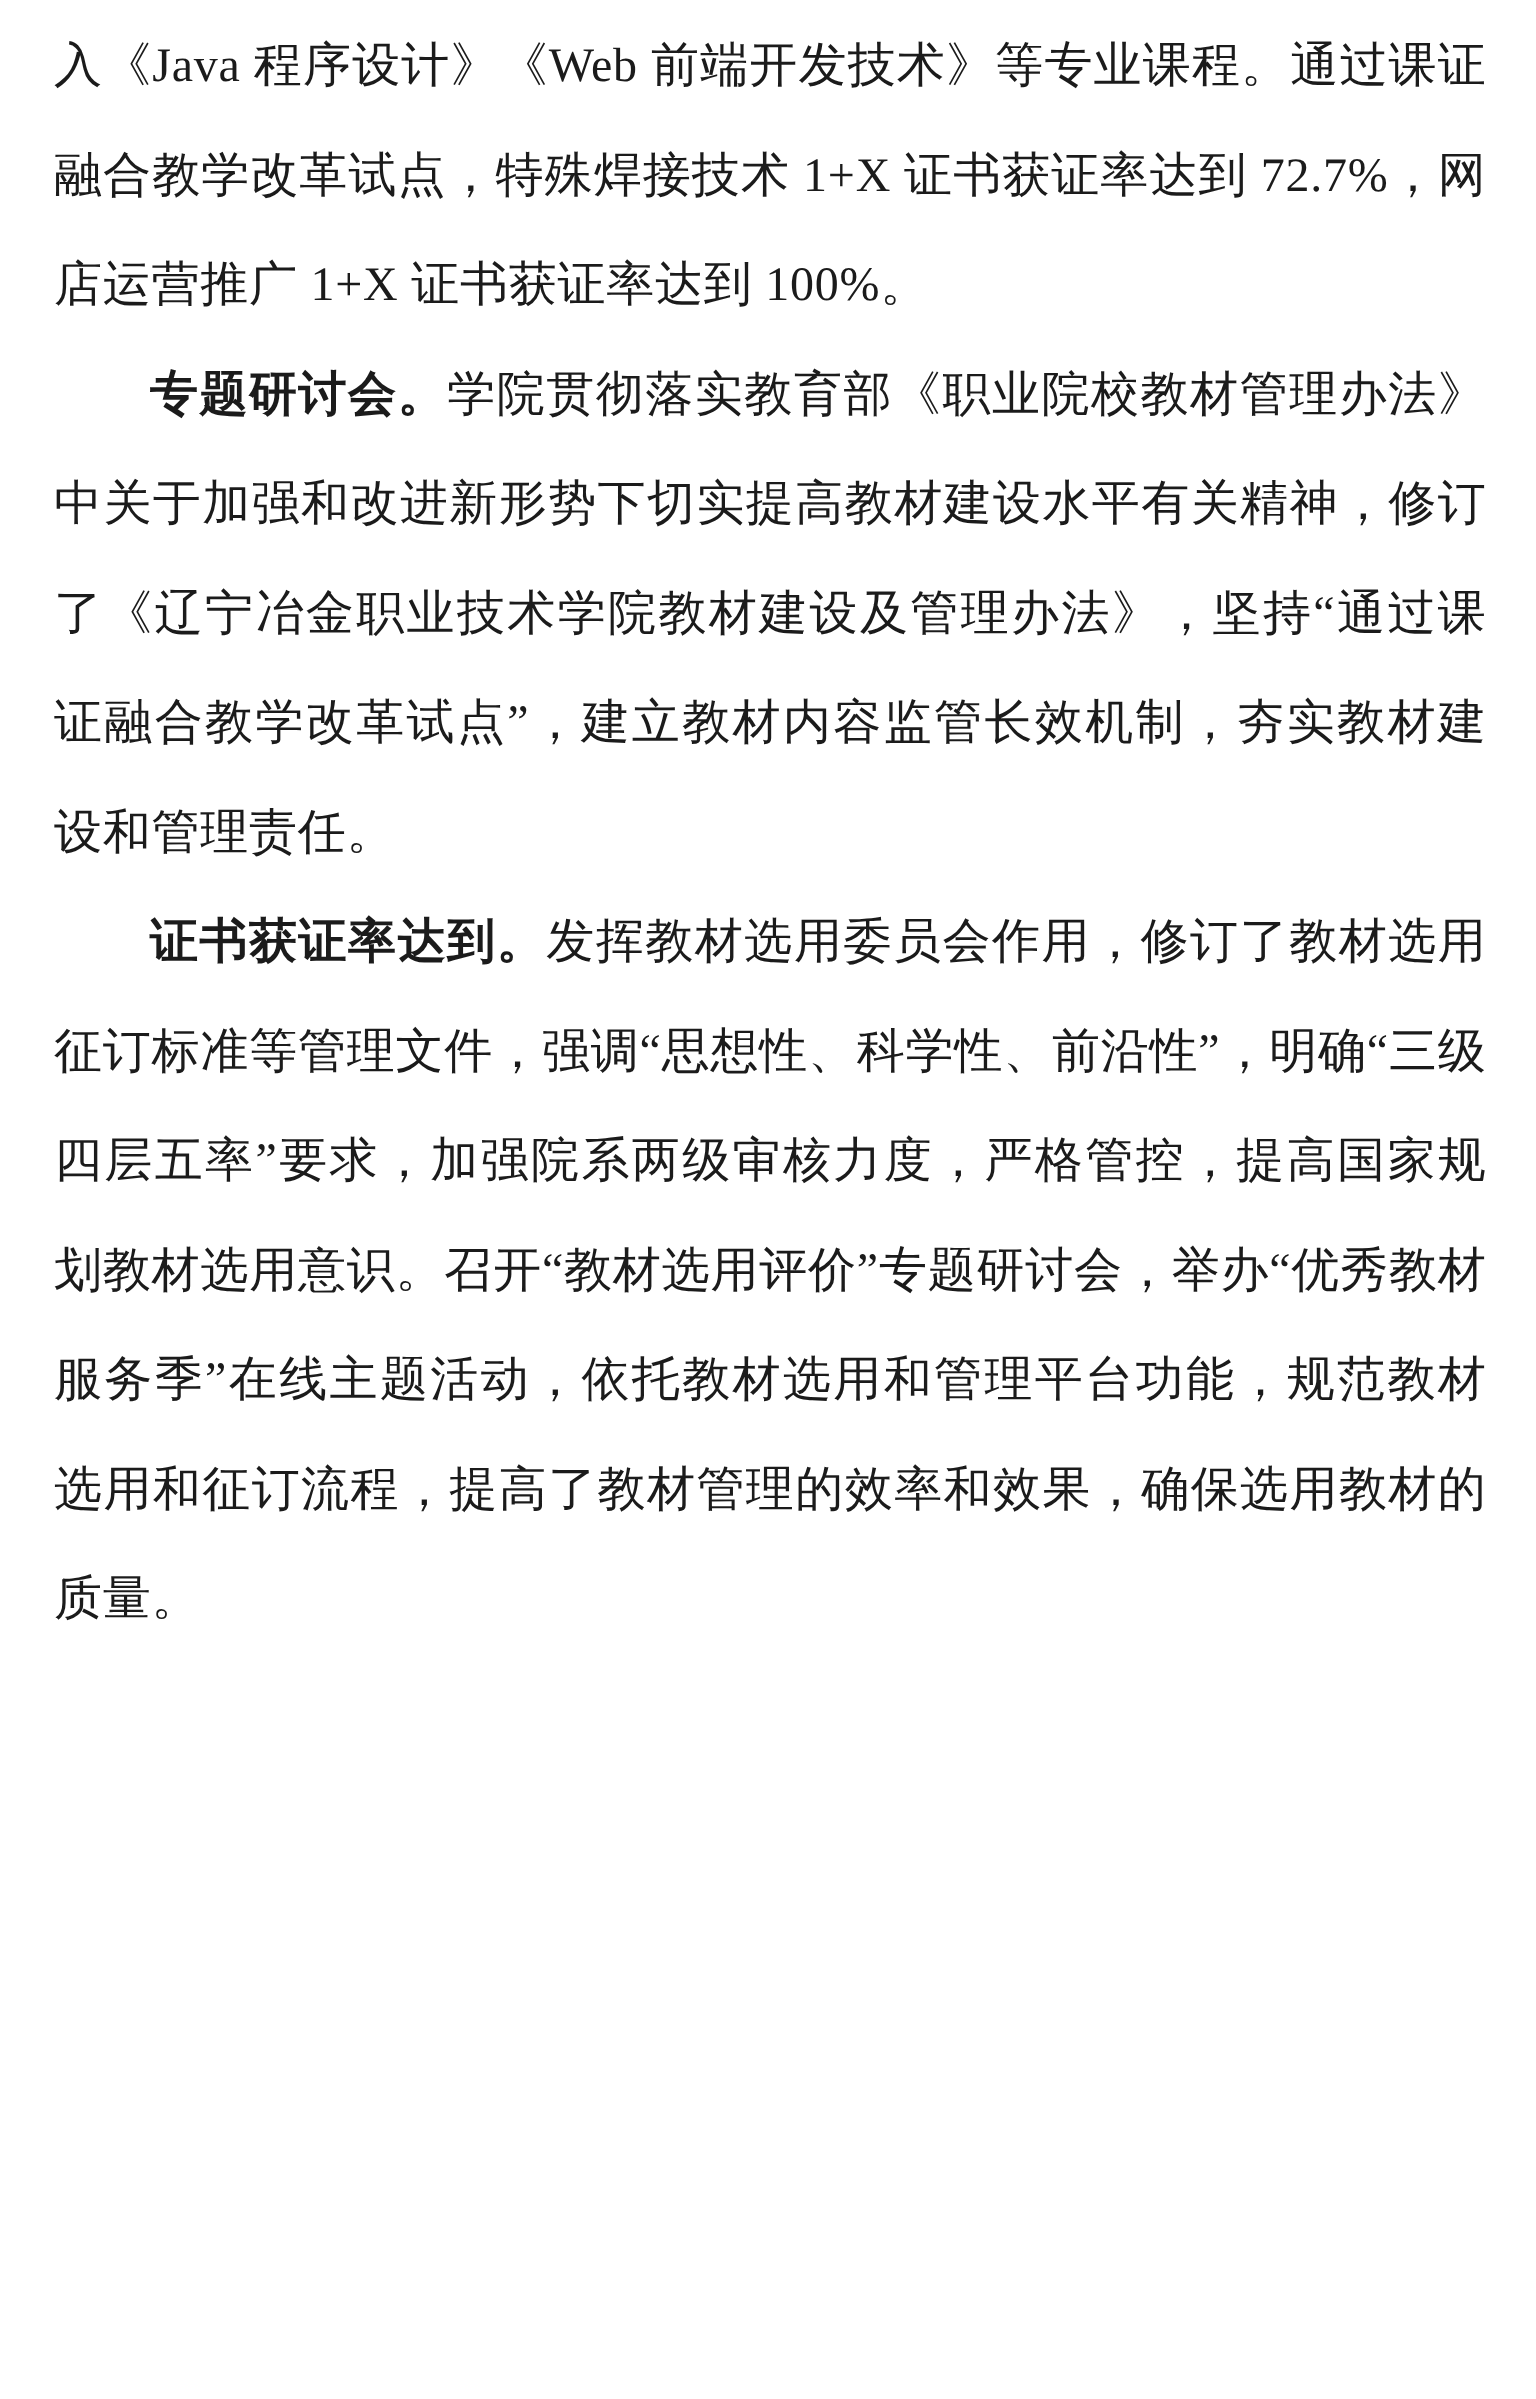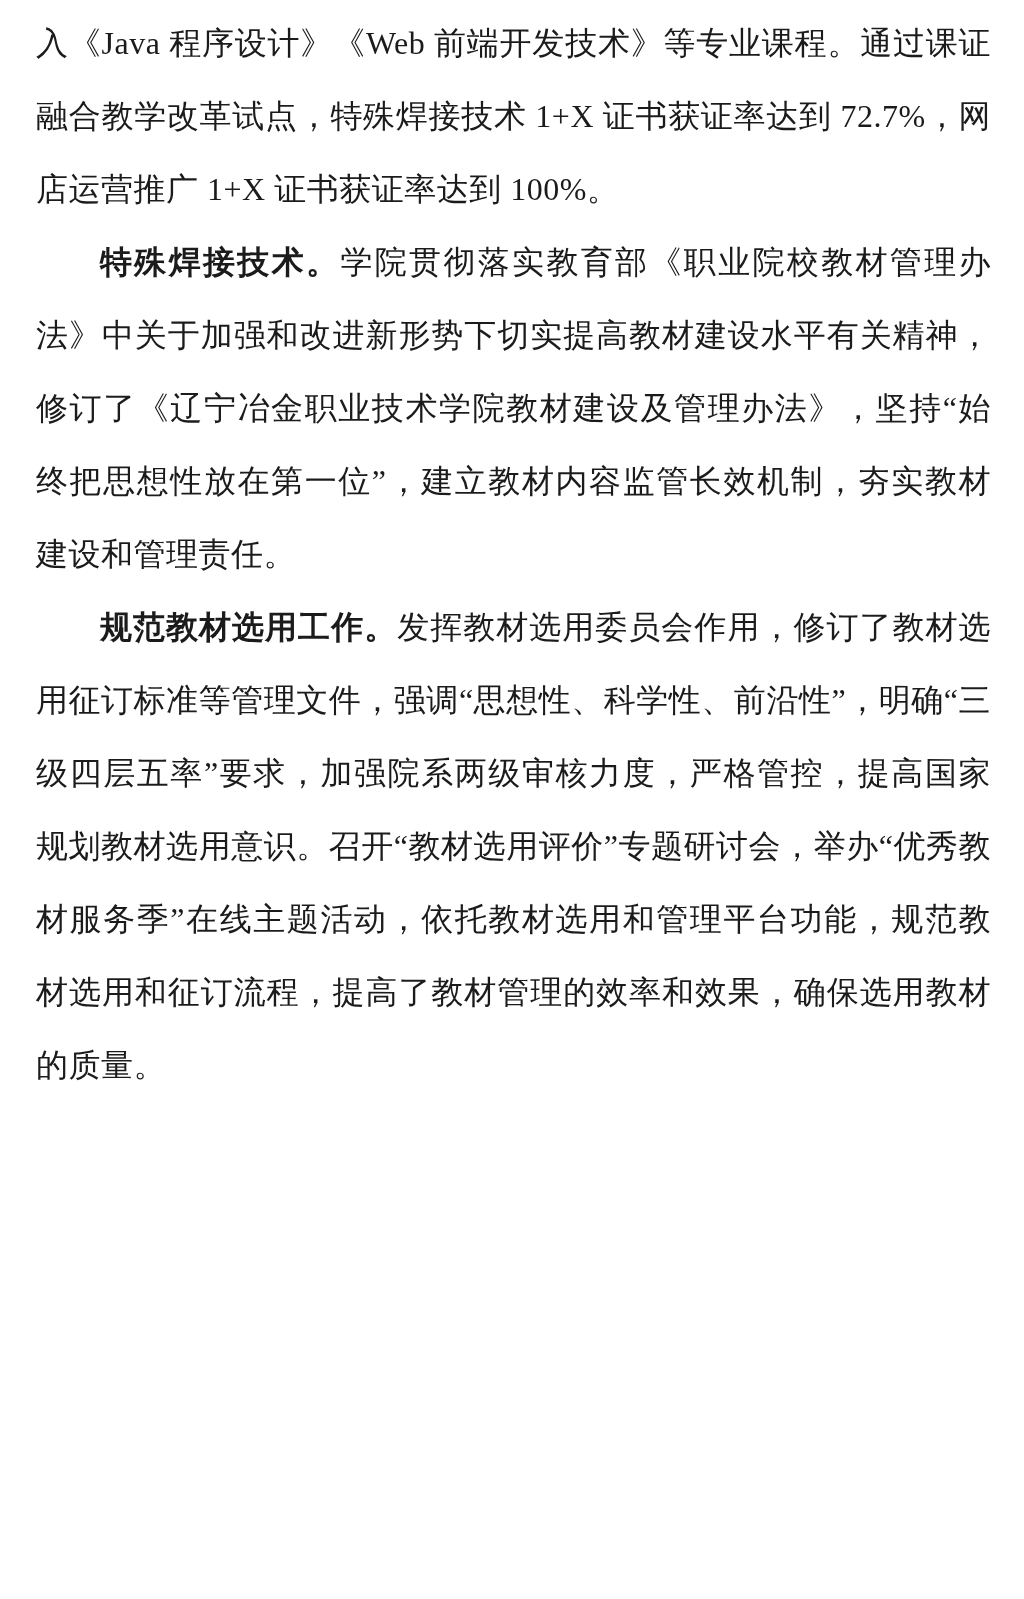--- a/index.html
+++ b/index.html
@@ -38,17 +38,17 @@
     }
   </style>
 </head>
 <body>
 
 <div class="page">
 
   <p class="para no-indent"><span class="lead"></span><span>入《Java 程序设计》《Web 前端开发技术》等专业课程。通过课证融合教学改革试点，特殊焊接技术 1+X 证书获证率达到 72.7%，网店运营推广 1+X 证书获证率达到 100%。</span></p>
 
 
-  <p class="para"><span class="lead">特殊焊接技术。</span><span>学院贯彻落实教育部《职业院校教材管理办法》中关于加强和改进新形势下切实提高教材建设水平有关精神，修订了《辽宁冶金职业技术学院教材建设及管理办法》，坚持“始终把思想性放在第一位”，建立教材内容监管长效机制，夯实教材建设和管理责任。</span></p>
+  <p class="para"><span class="lead">专题研讨会。</span><span>学院贯彻落实教育部《职业院校教材管理办法》中关于加强和改进新形势下切实提高教材建设水平有关精神，修订了《辽宁冶金职业技术学院教材建设及管理办法》，坚持“通过课证融合教学改革试点”，建立教材内容监管长效机制，夯实教材建设和管理责任。</span></p>
 
-  <p class="para"><span class="lead">规范教材选用工作。</span><span>发挥教材选用委员会作用，修订了教材选用征订标准等管理文件，强调“思想性、科学性、前沿性”，明确“三级四层五率”要求，加强院系两级审核力度，严格管控，提高国家规划教材选用意识。召开“教材选用评价”专题研讨会，举办“优秀教材服务季”在线主题活动，依托教材选用和管理平台功能，规范教材选用和征订流程，提高了教材管理的效率和效果，确保选用教材的质量。</span></p>
+  <p class="para"><span class="lead">证书获证率达到。</span><span>发挥教材选用委员会作用，修订了教材选用征订标准等管理文件，强调“思想性、科学性、前沿性”，明确“三级四层五率”要求，加强院系两级审核力度，严格管控，提高国家规划教材选用意识。召开“教材选用评价”专题研讨会，举办“优秀教材服务季”在线主题活动，依托教材选用和管理平台功能，规范教材选用和征订流程，提高了教材管理的效率和效果，确保选用教材的质量。</span></p>
 
 </div>
 
 </body></html>

